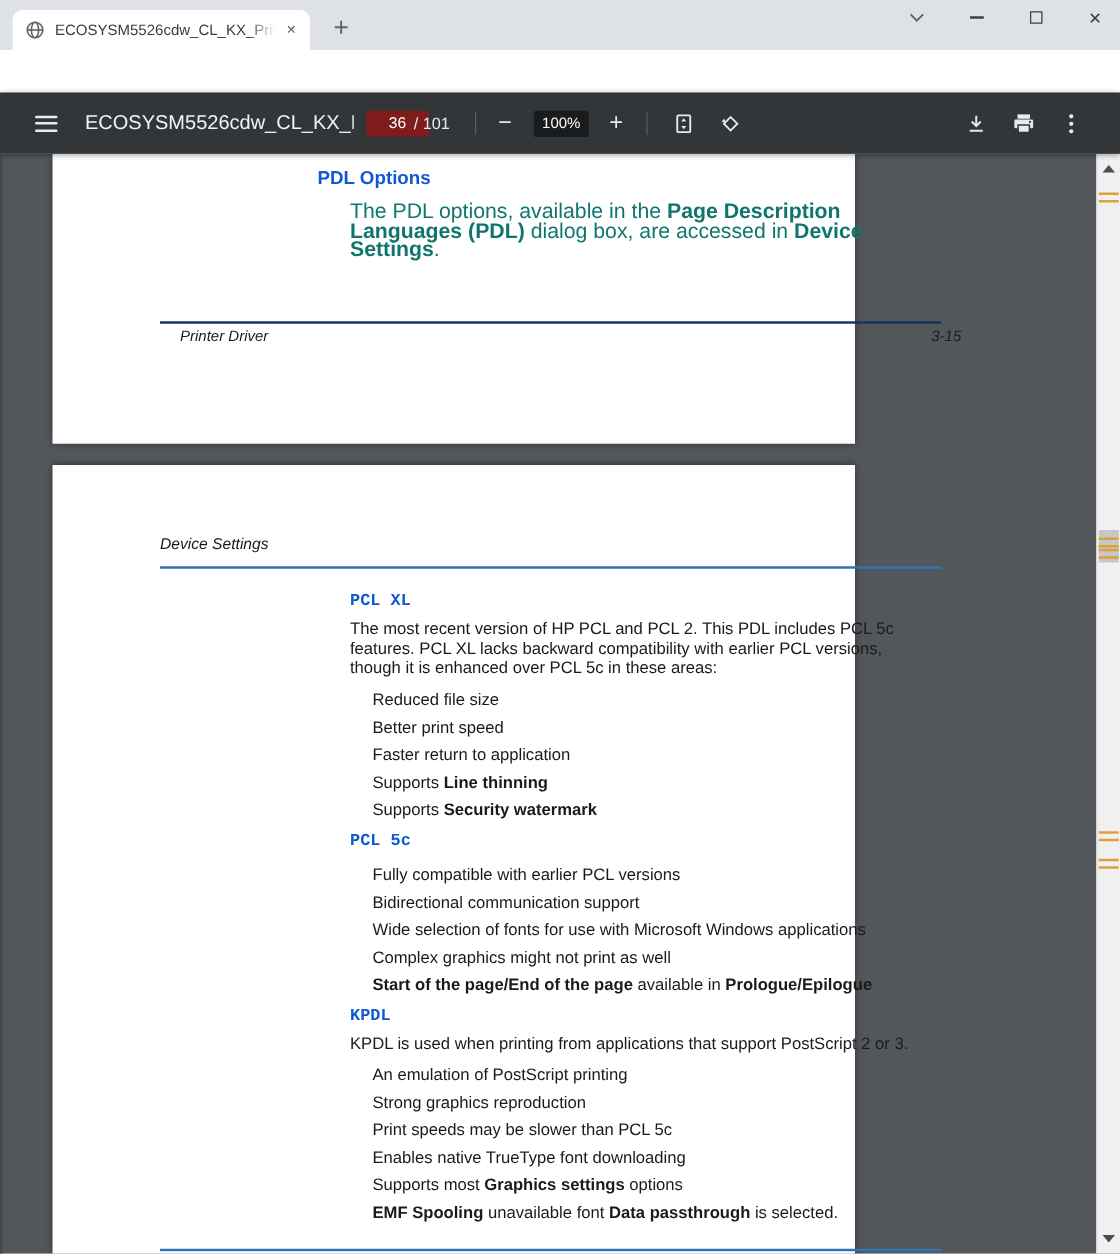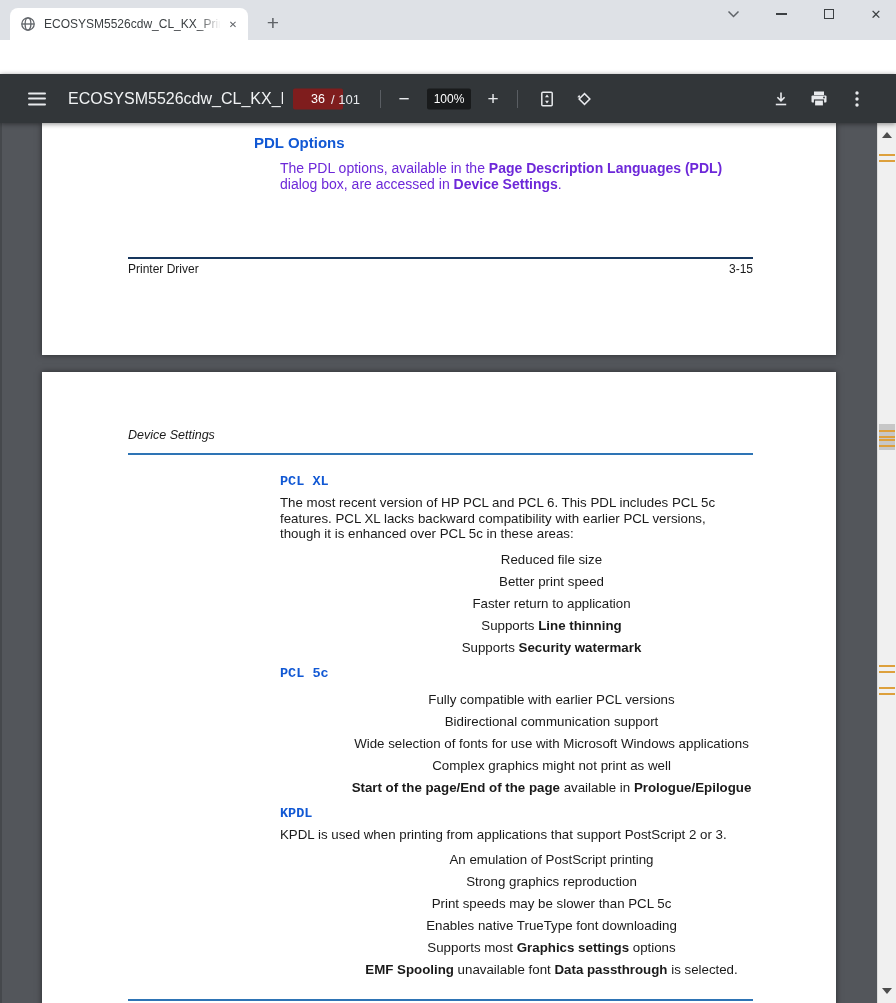--- a/index.html
+++ b/index.html
@@ -37,35 +37,35 @@
   .page-total { left:331px; font-size:13px; color:#e8eaed; }
   .tsep { width:1px; height:18px; background:#5a5e63; }
   .icon-btn { display:flex; align-items:center; justify-content:center; cursor:pointer; }
   .zoom-box { left:427px; width:44px; height:21px; background:#191b1c; border-radius:2px; color:#fff; font-size:12px; display:flex; align-items:center; justify-content:center; }
   .zo { left:394px; width:20px; height:20px; color:#e8eaed; font-size:19px; }
   .zi { left:483px; width:20px; height:20px; color:#e8eaed; font-size:19px; }
 
   
   .viewport { position:absolute; top:123px; left:0; right:0; bottom:0; background:var(--viewport-bg,#53565b); overflow:hidden; }
   .left-edge { position:absolute; left:0; top:0; bottom:0; width:2px; background:#45484c; }
-  .page { position:absolute; left:42px; width:794px; background:#fff; box-shadow:0 0 6px rgba(0,0,0,.5); }
+  .page { position:absolute; left:42px; width:642px; background:#fff; box-shadow:0 0 6px rgba(0,0,0,.5); }
   #page1 { top:0; height:232px; }
   #page2 { top:249px; height:700px; }
 
   .p1-heading { position:absolute; left:212px; top:11px; font-size:15px; font-weight:700; color:var(--accent-blue,#1158d4); }
-  .p1-body { position:absolute; left:238px; top:38px; width:478px; font-size:14px; line-height:15.5px; color:#6d28d9; }
+  .p1-body { position:absolute; left:238px; top:38px; width:478px; font-size:17px; line-height:15.5px; color:#0f766e; }
   .foot-line1 { position:absolute; left:86px; top:134px; width:625px; border-top:2px solid var(--page1-footer-line,#17365d); }
-  .p1-footer { position:absolute; left:86px; top:139px; width:625px; display:flex; justify-content:space-between; font-size:12px; color:#1a1a1a; }
+  .p1-footer { position:absolute; left:102px; top:139px; width:625px; display:flex; justify-content:space-between; font-style:italic; font-size:12px; color:#1a1a1a; }
 
   .p2-header { position:absolute; left:86px; top:56px; font-style:italic; font-size:12.5px; color:#1a1a1a; }
   .p2-headline { position:absolute; left:86px; top:81px; width:625px; border-top:2px solid var(--page2-header-line,#2e74b5); }
   .pdl-sections { position:absolute; left:238px; top:95px; width:525px; }
   .pdl-h { margin-top:6px; font-size:13.5px; font-weight:700; line-height:17px; color:var(--accent-blue,#1158d4);font-family:Liberation Mono, monospace; }
   .pdl-intro { margin-top:5px; width:462px; font-size:13.3px; line-height:15.5px; color:#1a1a1a; }
-  .pdl-items { margin-top:7px;text-align:center; }
+  .pdl-items { margin-top:7px; }
   .pdl-item { padding-left:18px; font-size:13.3px; line-height:22px; color:#1a1a1a; white-space:nowrap; }
   .p2-footline { position:absolute; left:86px; top:627px; width:625px; border-top:2px solid var(--page2-header-line,#2e74b5); }
   .b { font-weight:700; }
 
   
   .scrollbar { position:absolute; right:0; top:0; bottom:0; width:19px; background:#f0f0f0; border-left:1px solid #dcdcdc; }
   .sb-up { position:absolute; top:9px; left:50%; transform:translateX(-50%); width:0; height:0; border-left:5px solid transparent; border-right:5px solid transparent; border-bottom:6px solid #4d4d4d; cursor:pointer; }
   .sb-down { position:absolute; bottom:9px; left:50%; transform:translateX(-50%); width:0; height:0; border-left:5px solid transparent; border-right:5px solid transparent; border-top:6px solid #4d4d4d; cursor:pointer; }
   .sb-thumb { position:absolute; left:1px; right:1px; top:301px; height:26px; background:#c7c7c7; cursor:pointer; }
   .sb-mark { position:absolute; left:1px; right:1px; height:8px; border-top:2.5px solid var(--find-marker,#dda03c); border-bottom:2.5px solid var(--find-marker,#dda03c); }
@@ -224,21 +224,21 @@
       <span>3-15</span>
     </div>
   </div>
 
   <div class="page" id="page2">
     <div class="p2-header">Device Settings</div>
     <div class="p2-headline"></div>
     <div class="pdl-sections">
         <div>
           <div class="pdl-h">PCL XL</div>
-          <div class="pdl-intro"><span>The most recent version of HP PCL and PCL 6. This PDL includes PCL 5c features. PCL XL lacks backward compatibility with earlier PCL versions, though it is enhanced over PCL 5c in these areas:</span></div>
+          <div class="pdl-intro"><span>The most recent version of HP PCL and PCL 2. This PDL includes PCL 5c features. PCL XL lacks backward compatibility with earlier PCL versions, though it is enhanced over PCL 5c in these areas:</span></div>
           <div class="pdl-items">
             <div class="pdl-item"><span>Reduced file size</span></div>
             <div class="pdl-item"><span>Better print speed</span></div>
             <div class="pdl-item"><span>Faster return to application</span></div>
             <div class="pdl-item"><span>Supports </span><span class="b">Line thinning</span></div>
             <div class="pdl-item"><span>Supports </span><span class="b">Security watermark</span></div>
           </div>
         </div>
         <div>
           <div class="pdl-h">PCL 5c</div>

